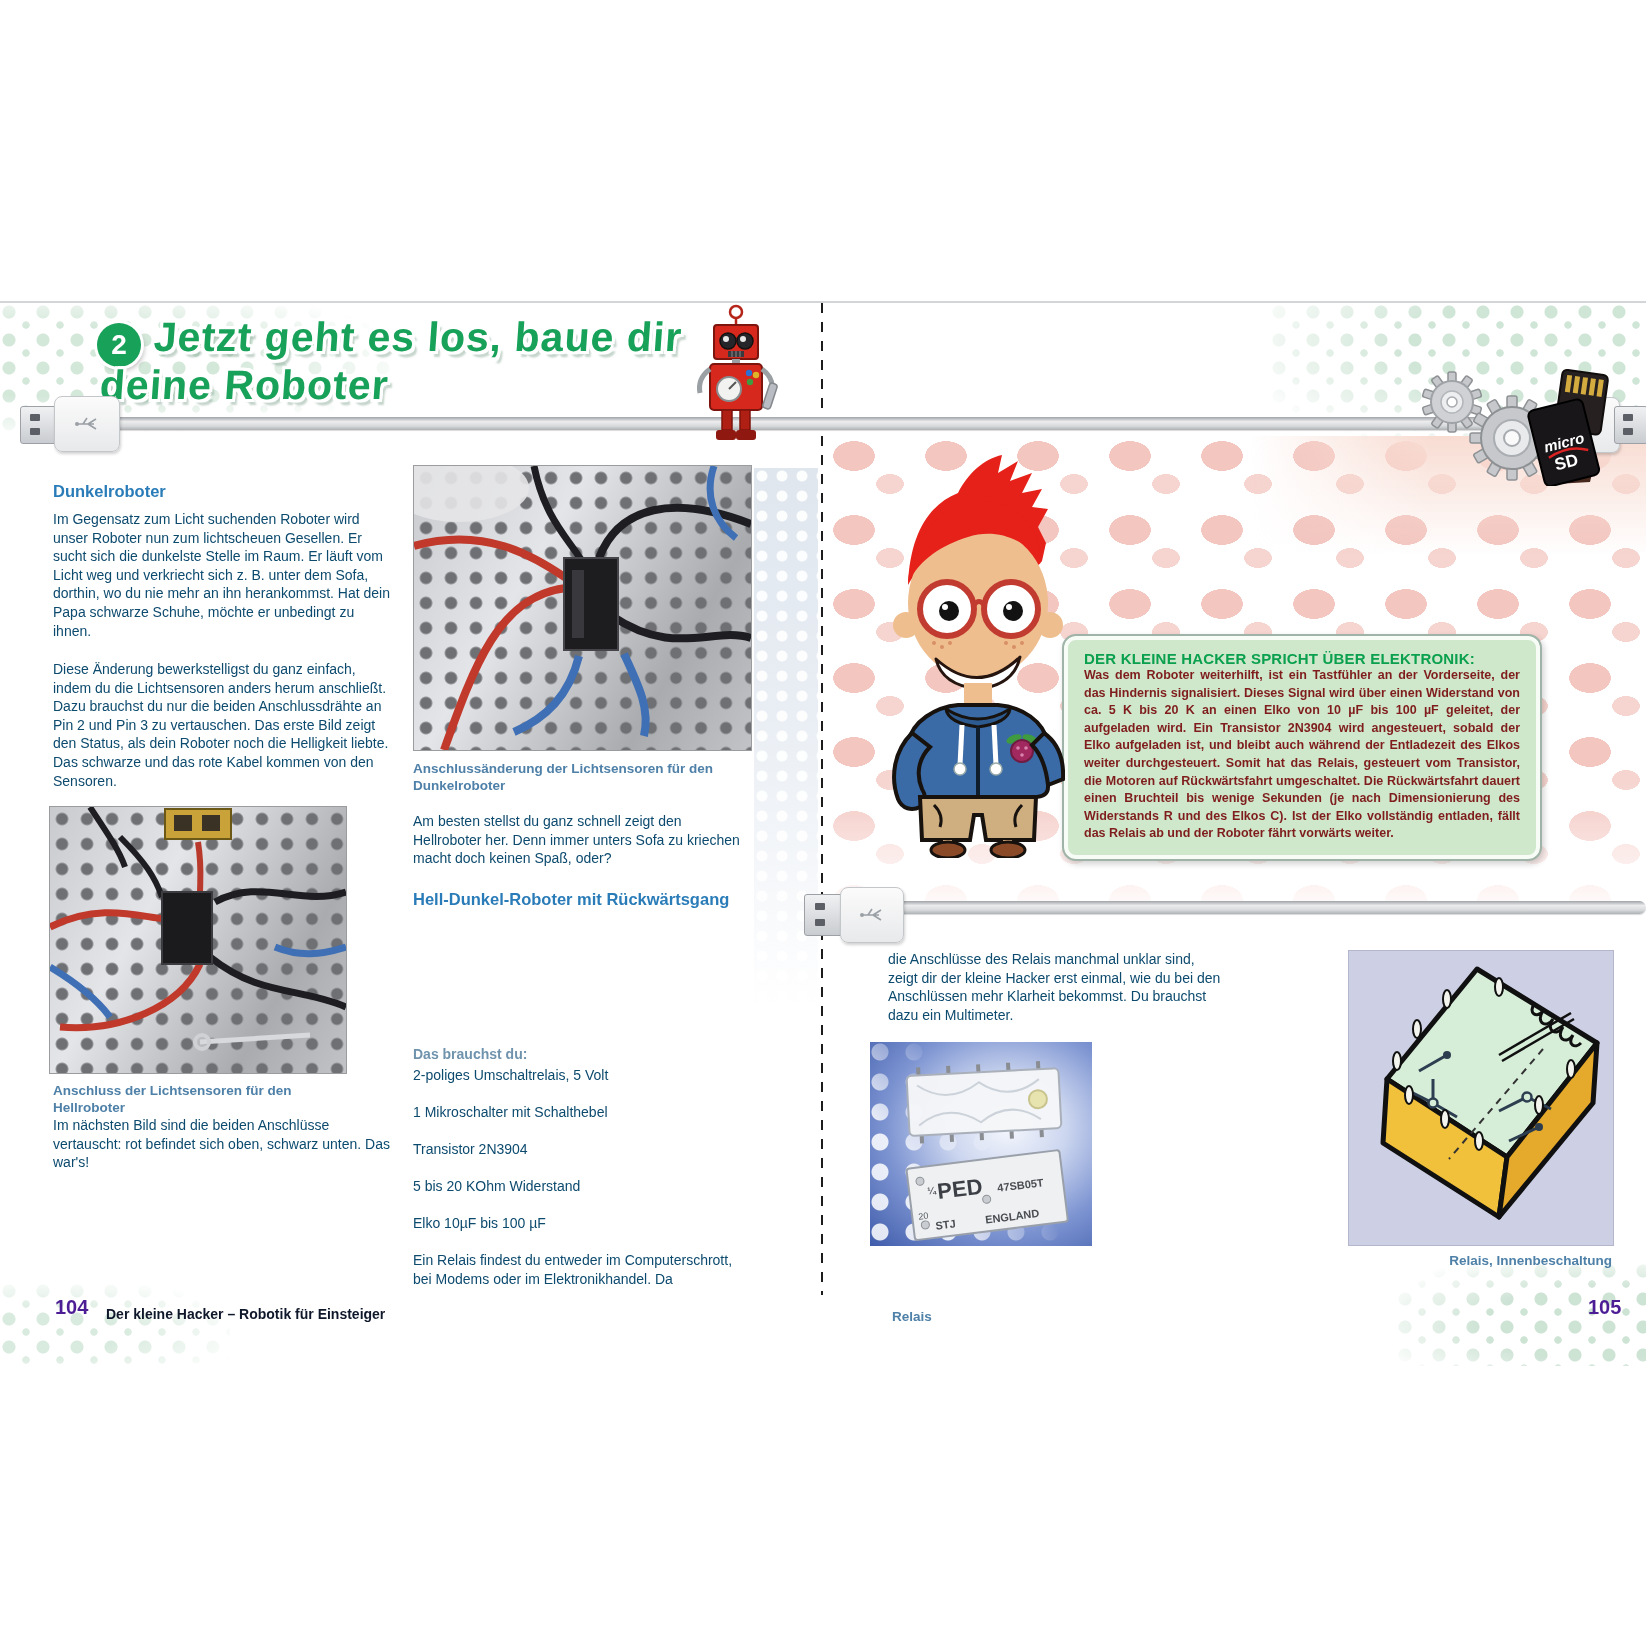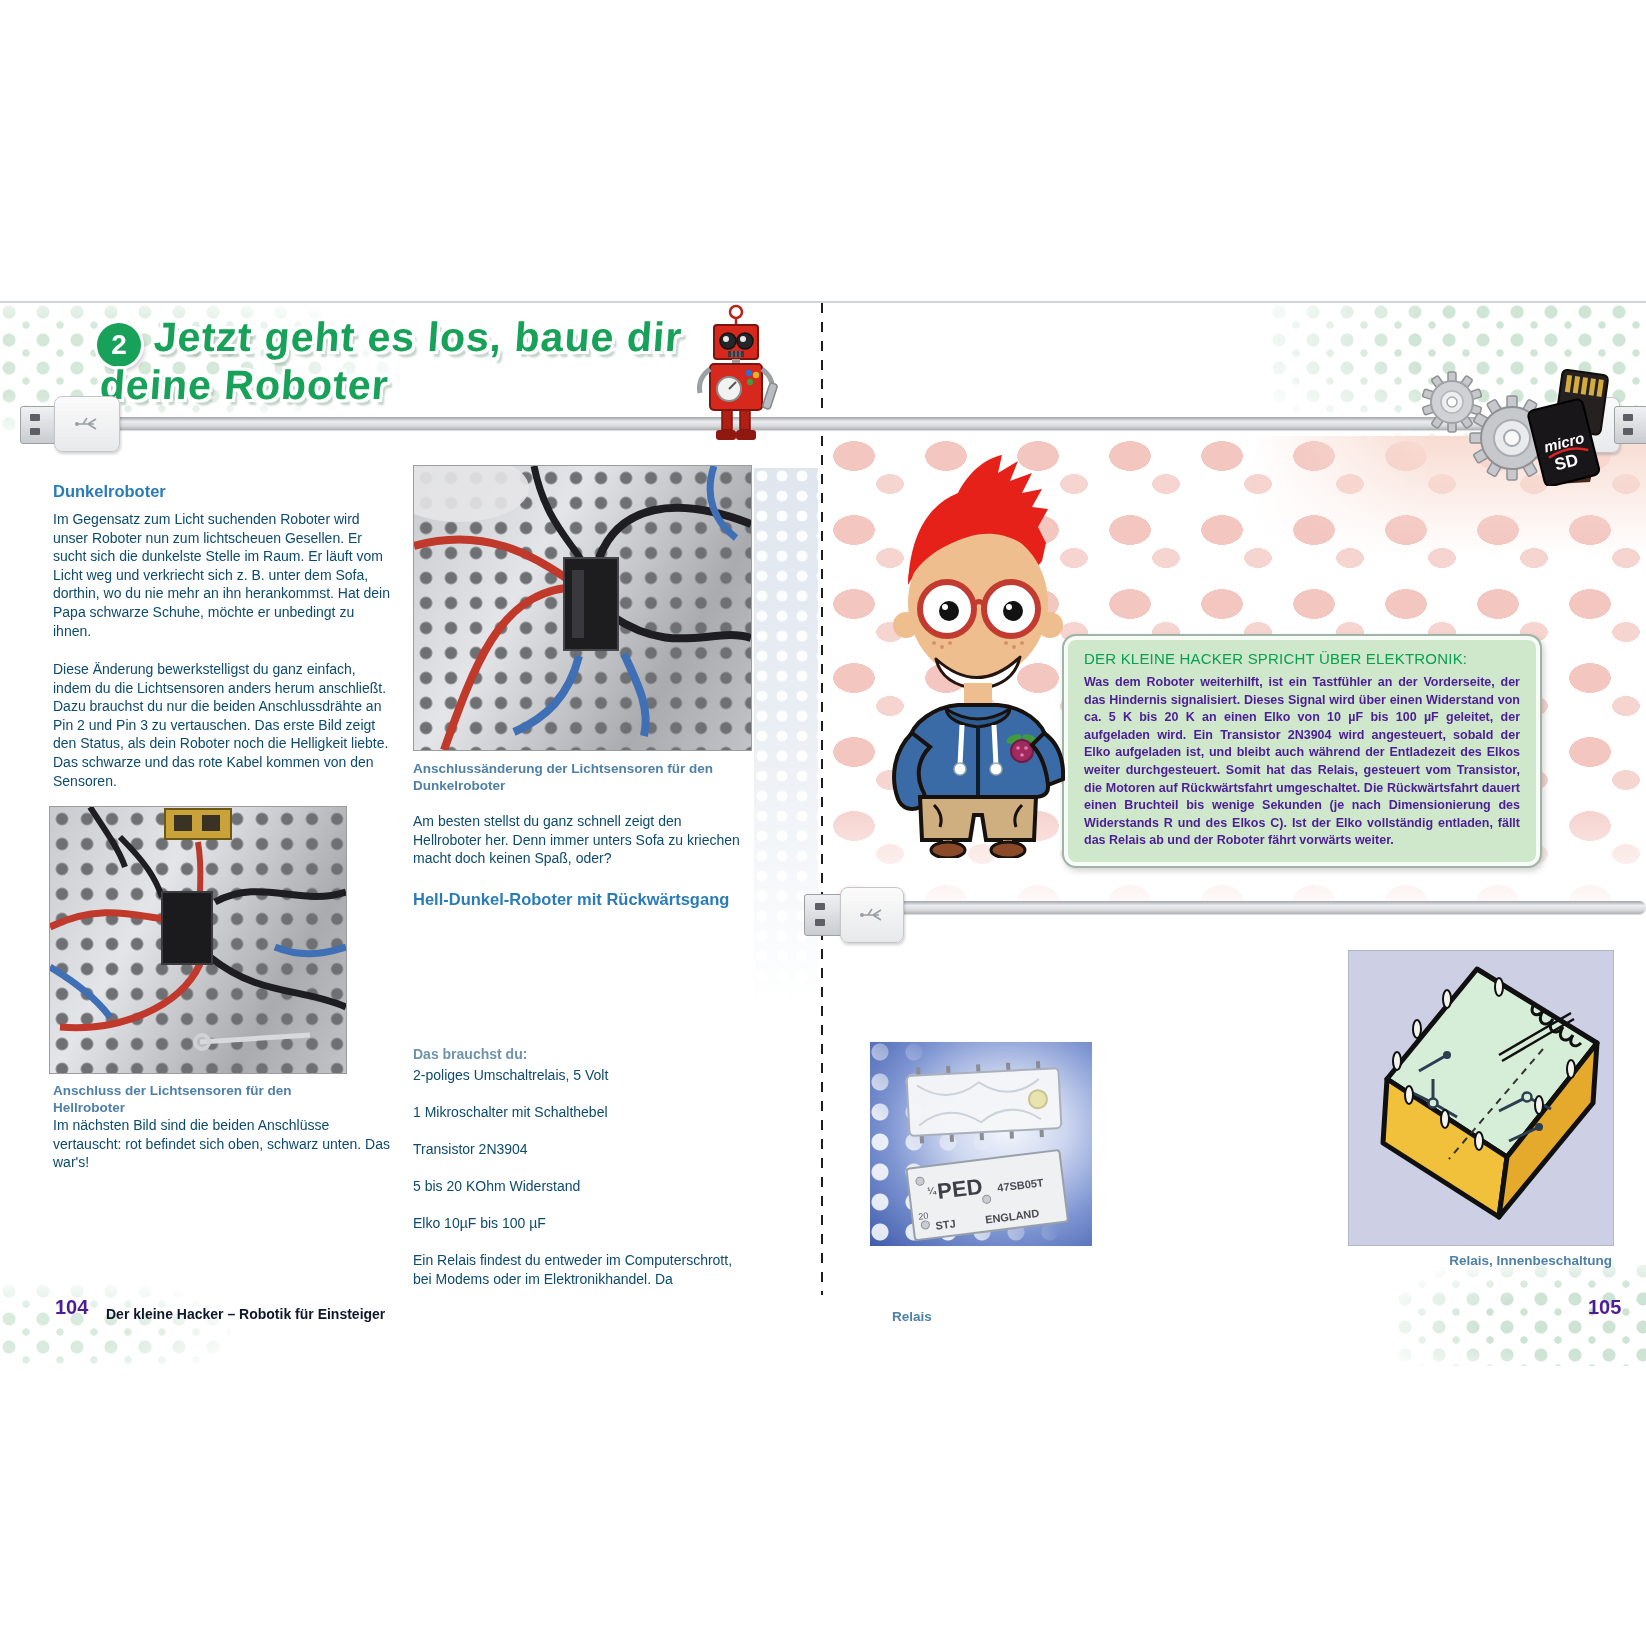--- a/index.html
+++ b/index.html
@@ -87,22 +87,22 @@
          background-image:radial-gradient(circle 9px at 10px 10px,rgba(255,255,255,.85) 0 8px,transparent 9px);
          background-size:34px 30px;
          -webkit-mask-image:linear-gradient(55deg,#000 25%,transparent 55%);
          mask-image:linear-gradient(55deg,#000 25%,transparent 55%);}
   .schematic{background:#cdd0e4;border:1px solid #b4b7cc;}
 
   
   .infobox{left:1062px;top:634px;width:480px;background:#cfe8cb;border:2px solid #9fb3a8;border-radius:14px;
         box-shadow:inset 0 0 0 4px rgba(255,255,255,.85), 2px 3px 6px rgba(0,0,0,.18);
         padding:14px 20px 16px 20px;box-sizing:border-box;}
-  .infobox-h{font-size:15px;font-weight:normal;color:#0aa04e;letter-spacing:.2px;margin-bottom:7px;}
-  .infobox-b{font-size:12.5px;line-height:17.6px;color:#4c1d95;text-align:justify;font-weight:bold;}
+  .infobox-h{font-size:15px;font-weight:bold;color:#0aa04e;letter-spacing:.2px;}
+  .infobox-b{font-size:12.5px;line-height:17.6px;color:#7f1d1d;text-align:justify;font-weight:bold;}
 </style>
 </head>
 <body>
 
 <div class="canvas">
 
   <div class="abs top-rule"></div>
   <div class="abs dots hdr-dots-left"></div>
   <div class="abs dots hdr-dots-right"></div>
   <div class="abs pink-region"></div>
@@ -336,20 +336,21 @@
     <div class="plug-hole" style="left:10px;top:8px;"></div>
       <div class="plug-hole" style="left:10px;top:24px;"></div>
   </div>
   <div class="abs plug-body" style="left:840px;top:887px;width:62px;height:54px;">
     <svg width="26" height="18" viewBox="0 0 26 18">
       <path d="M2,9 H20 M14,9 L22,4 M14,9 L22,14 M9,9 L13,3" stroke="#9aa0a6" stroke-width="1.6" fill="none"></path>
       <circle cx="3" cy="9" r="2" fill="#9aa0a6"></circle>
     </svg>
   </div>
 
+  <div class="abs body-text" style="left:888px;top:950px;width:336px;">die Anschlüsse des Relais manchmal unklar sind, zeigt dir der kleine Hacker erst einmal, wie du bei den Anschlüssen mehr Klarheit bekommst. Du brauchst dazu ein Multimeter.</div>
 
   <div class="abs relay-photo" style="left:870px;top:1042px;width:222px;height:204px;">
     <div class="wdots"></div>
     <svg width="222" height="204" viewBox="0 0 222 204" style="position:absolute;inset:0;">
       <g transform="rotate(-3 115 60)">
         <g fill="#8a8d92">
           <rect x="48" y="22" width="4" height="9"></rect>
             <rect x="78" y="22" width="4" height="9"></rect>
           <rect x="108" y="22" width="4" height="9"></rect>
             <rect x="138" y="22" width="4" height="9"></rect>

